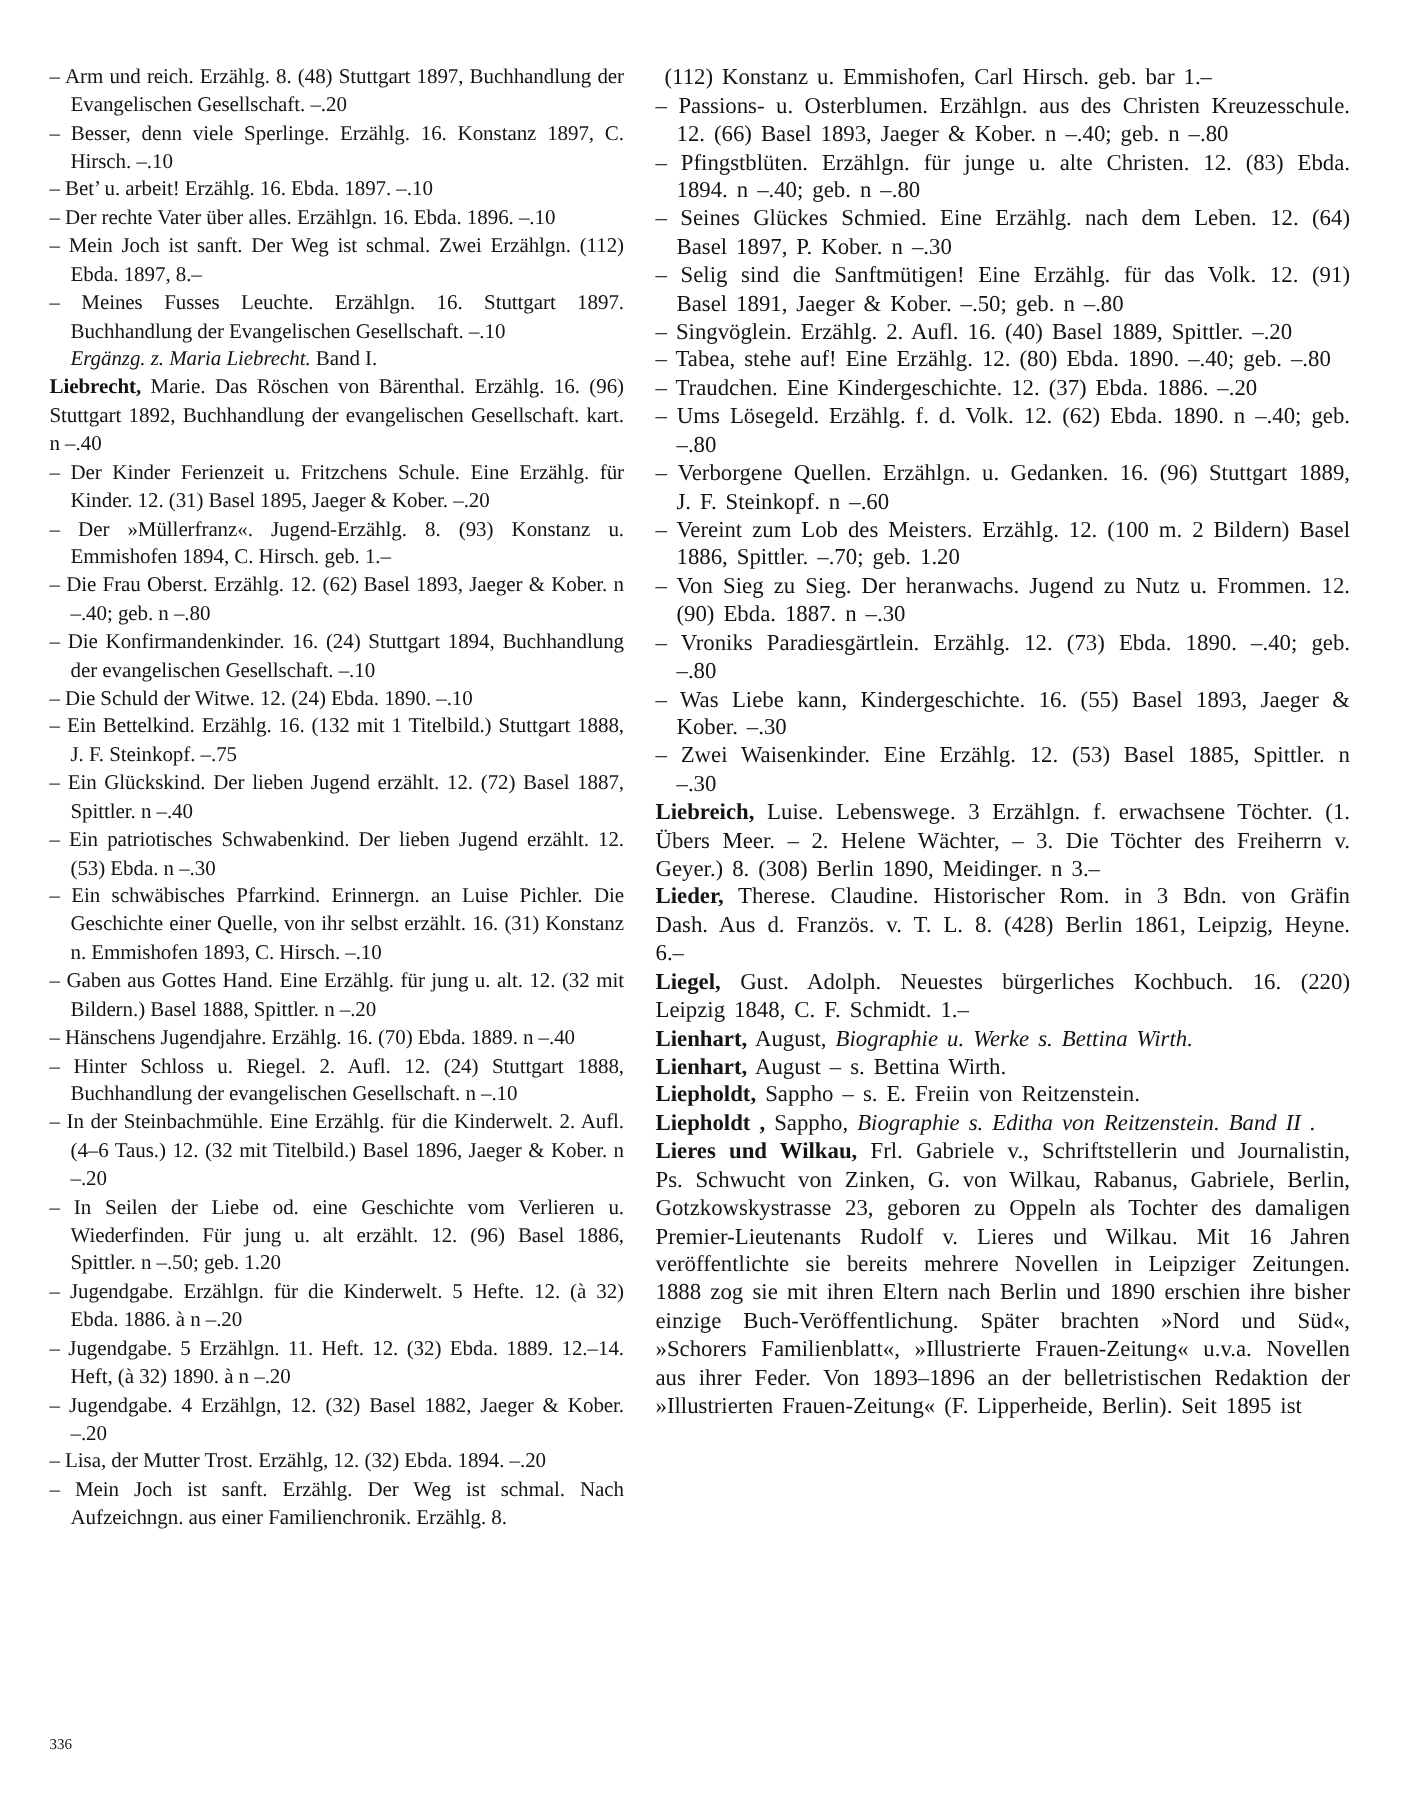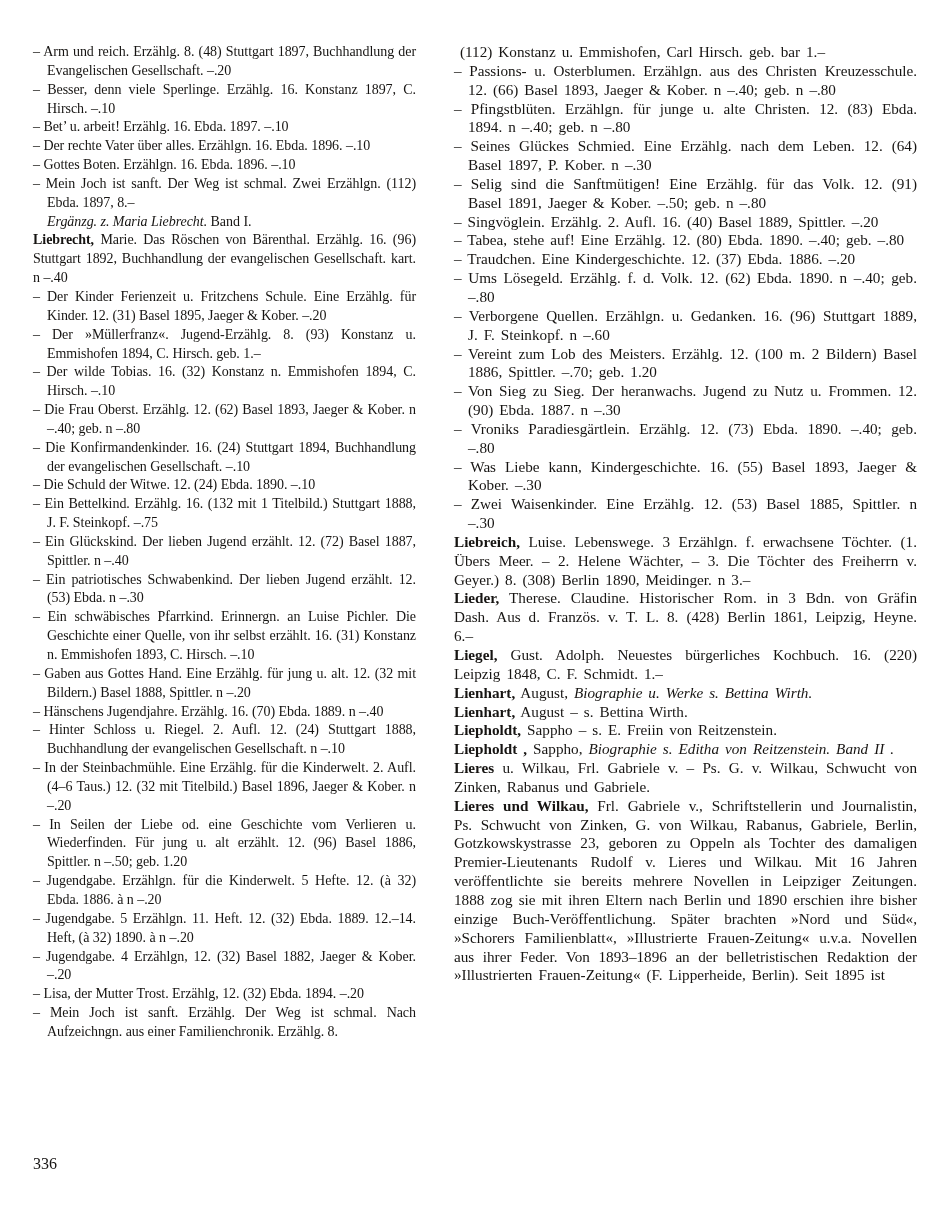--- a/index.html
+++ b/index.html
@@ -11,49 +11,48 @@
     font-family:"Liberation Serif", "DejaVu Serif", serif;
     color:#161412;
   }
   .page { position:absolute; inset:0; }
   .col {
     position:absolute; top:43px;
     text-align:justify;
     -webkit-hyphens:none; hyphens:none;
   }
   .col-left  { left:33px;  width:383px; font-size:14px;   line-height:18.85px; letter-spacing:-0.05px; }
-  .col-right { left:454px; width:463px; font-size:15.2px; line-height:18.85px; word-spacing:2.2px; }
+  .col-right { left:437px; width:463px; font-size:15.2px; line-height:18.85px; word-spacing:2.2px; }
   p.entry { margin:0; padding:0; }
   p.dash { padding-left:14px; text-indent:-14px; }
   p.note { padding-left:14px; }
   p.cont { padding-left:6px; }
   span.plain  { font-style:normal; font-weight:normal; }
   span.bold   { font-weight:bold; }
   span.italic { font-style:italic; }
   .pageno {
     position:absolute; left:33px; top:1158px;
-    font-size:16px; line-height:12px; color:#161412;
+    font-size:10px; line-height:12px; color:#161412;
   }
 </style>
 </head>
 <body>
 
 <div class="page">
   <div class="col col-left">
       <p class="entry dash"><span class="plain">– Arm und reich. Erzählg. 8. (48) Stuttgart 1897, Buchhandlung der Evangelischen Gesellschaft. –.20</span></p>
       <p class="entry dash"><span class="plain">– Besser, denn viele Sperlinge. Erzählg. 16. Konstanz 1897, C. Hirsch. –.10</span></p>
       <p class="entry dash"><span class="plain">– Bet’ u. arbeit! Erzählg. 16. Ebda. 1897. –.10</span></p>
       <p class="entry dash"><span class="plain">– Der rechte Vater über alles. Erzählgn. 16. Ebda. 1896. –.10</span></p>
-      <p class="entry dash"><span class="plain">– Gottes Boten. Erzählgn. 16. Ebda. 1896. –.10</span></p>
       <p class="entry dash"><span class="plain">– Mein Joch ist sanft. Der Weg ist schmal. Zwei Erzählgn. (112) Ebda. 1897, 8.–</span></p>
+      <p class="entry dash"><span class="plain">– Meines Fusses Leuchte. Erzählgn. 16. Stuttgart 1897. Buchhandlung der Evangelischen Gesellschaft. –.10</span></p>
       <p class="entry note"><span class="italic">Ergänzg. z. Maria Liebrecht.</span><span class="plain"> Band I.</span></p>
       <p class="entry head"><span class="bold">Liebrecht,</span><span class="plain"> Marie. Das Röschen von Bärenthal. Erzählg. 16. (96) Stuttgart 1892, Buchhandlung der evangelischen Gesellschaft. kart. n –.40</span></p>
       <p class="entry dash"><span class="plain">– Der Kinder Ferienzeit u. Fritzchens Schule. Eine Erzählg. für Kinder. 12. (31) Basel 1895, Jaeger &amp; Kober. –.20</span></p>
       <p class="entry dash"><span class="plain">– Der »Müllerfranz«. Jugend-Erzählg. 8. (93) Konstanz u. Emmishofen 1894, C. Hirsch. geb. 1.–</span></p>
-      <p class="entry dash"><span class="plain">– Der wilde Tobias. 16. (32) Konstanz n. Emmishofen 1894, C. Hirsch. –.10</span></p>
       <p class="entry dash"><span class="plain">– Die Frau Oberst. Erzählg. 12. (62) Basel 1893, Jaeger &amp; Kober. n –.40; geb. n –.80</span></p>
       <p class="entry dash"><span class="plain">– Die Konfirmandenkinder. 16. (24) Stuttgart 1894, Buchhandlung der evangelischen Gesellschaft. –.10</span></p>
       <p class="entry dash"><span class="plain">– Die Schuld der Witwe. 12. (24) Ebda. 1890. –.10</span></p>
       <p class="entry dash"><span class="plain">– Ein Bettelkind. Erzählg. 16. (132 mit 1 Titelbild.) Stuttgart 1888, J. F. Steinkopf. –.75</span></p>
       <p class="entry dash"><span class="plain">– Ein Glückskind. Der lieben Jugend erzählt. 12. (72) Basel 1887, Spittler. n –.40</span></p>
       <p class="entry dash"><span class="plain">– Ein patriotisches Schwabenkind. Der lieben Jugend erzählt. 12. (53) Ebda. n –.30</span></p>
       <p class="entry dash"><span class="plain">– Ein schwäbisches Pfarrkind. Erinnergn. an Luise Pichler. Die Geschichte einer Quelle, von ihr selbst erzählt. 16. (31) Konstanz n. Emmishofen 1893, C. Hirsch. –.10</span></p>
       <p class="entry dash"><span class="plain">– Gaben aus Gottes Hand. Eine Erzählg. für jung u. alt. 12. (32 mit Bildern.) Basel 1888, Spittler. n –.20</span></p>
       <p class="entry dash"><span class="plain">– Hänschens Jugendjahre. Erzählg. 16. (70) Ebda. 1889. n –.40</span></p>
       <p class="entry dash"><span class="plain">– Hinter Schloss u. Riegel. 2. Aufl. 12. (24) Stuttgart 1888, Buchhandlung der evangelischen Gesellschaft. n –.10</span></p>
@@ -81,17 +80,16 @@
       <p class="entry dash"><span class="plain">– Vroniks Paradiesgärtlein. Erzählg. 12. (73) Ebda. 1890. –.40; geb. –.80</span></p>
       <p class="entry dash"><span class="plain">– Was Liebe kann, Kindergeschichte. 16. (55) Basel 1893, Jaeger &amp; Kober. –.30</span></p>
       <p class="entry dash"><span class="plain">– Zwei Waisenkinder. Eine Erzählg. 12. (53) Basel 1885, Spittler. n –.30</span></p>
       <p class="entry head"><span class="bold">Liebreich,</span><span class="plain"> Luise. Lebenswege. 3 Erzählgn. f. erwachsene Töchter. (1. Übers Meer. – 2. Helene Wächter, – 3. Die Töchter des Freiherrn v. Geyer.) 8. (308) Berlin 1890, Meidinger. n 3.–</span></p>
       <p class="entry head"><span class="bold">Lieder,</span><span class="plain"> Therese. Claudine. Historischer Rom. in 3 Bdn. von Gräfin Dash. Aus d. Französ. v. T. L. 8. (428) Berlin 1861, Leipzig, Heyne. 6.–</span></p>
       <p class="entry head"><span class="bold">Liegel,</span><span class="plain"> Gust. Adolph. Neuestes bürgerliches Kochbuch. 16. (220) Leipzig 1848, C. F. Schmidt. 1.–</span></p>
       <p class="entry head"><span class="bold">Lienhart,</span><span class="plain"> August, </span><span class="italic">Biographie u. Werke s. Bettina Wirth.</span></p>
       <p class="entry head"><span class="bold">Lienhart,</span><span class="plain"> August – s. Bettina Wirth.</span></p>
       <p class="entry head"><span class="bold">Liepholdt,</span><span class="plain"> Sappho – s. E. Freiin von Reitzenstein.</span></p>
       <p class="entry head"><span class="bold">Liepholdt ,</span><span class="plain"> Sappho, </span><span class="italic">Biographie s. Editha von Reitzenstein. Band II .</span></p>
-      <p class="entry head"><span class="bold">Lieres</span><span class="plain"> u. Wilkau, Frl. Gabriele v. – Ps. G. v. Wilkau, Schwucht von Zinken, Rabanus und Gabriele.</span></p>
       <p class="entry head"><span class="bold">Lieres und Wilkau,</span><span class="plain"> Frl. Gabriele v., Schriftstellerin und Journalistin, Ps. Schwucht von Zinken, G. von Wilkau, Rabanus, Gabriele, Berlin, Gotzkowskystrasse 23, geboren zu Oppeln als Tochter des damaligen Premier-Lieutenants Rudolf v. Lieres und Wilkau. Mit 16 Jahren veröffentlichte sie bereits mehrere Novellen in Leipziger Zeitungen. 1888 zog sie mit ihren Eltern nach Berlin und 1890 erschien ihre bisher einzige Buch-Veröffentlichung. Später brachten »Nord und Süd«, »Schorers Familienblatt«, »Illustrierte Frauen-Zeitung« u.v.a. Novellen aus ihrer Feder. Von 1893–1896 an der belletristischen Redaktion der »Illustrierten Frauen-Zeitung« (F. Lipperheide, Berlin). Seit 1895 ist</span></p>
     </div>
   <div class="pageno">336</div>
 </div>
 
 </body></html>

